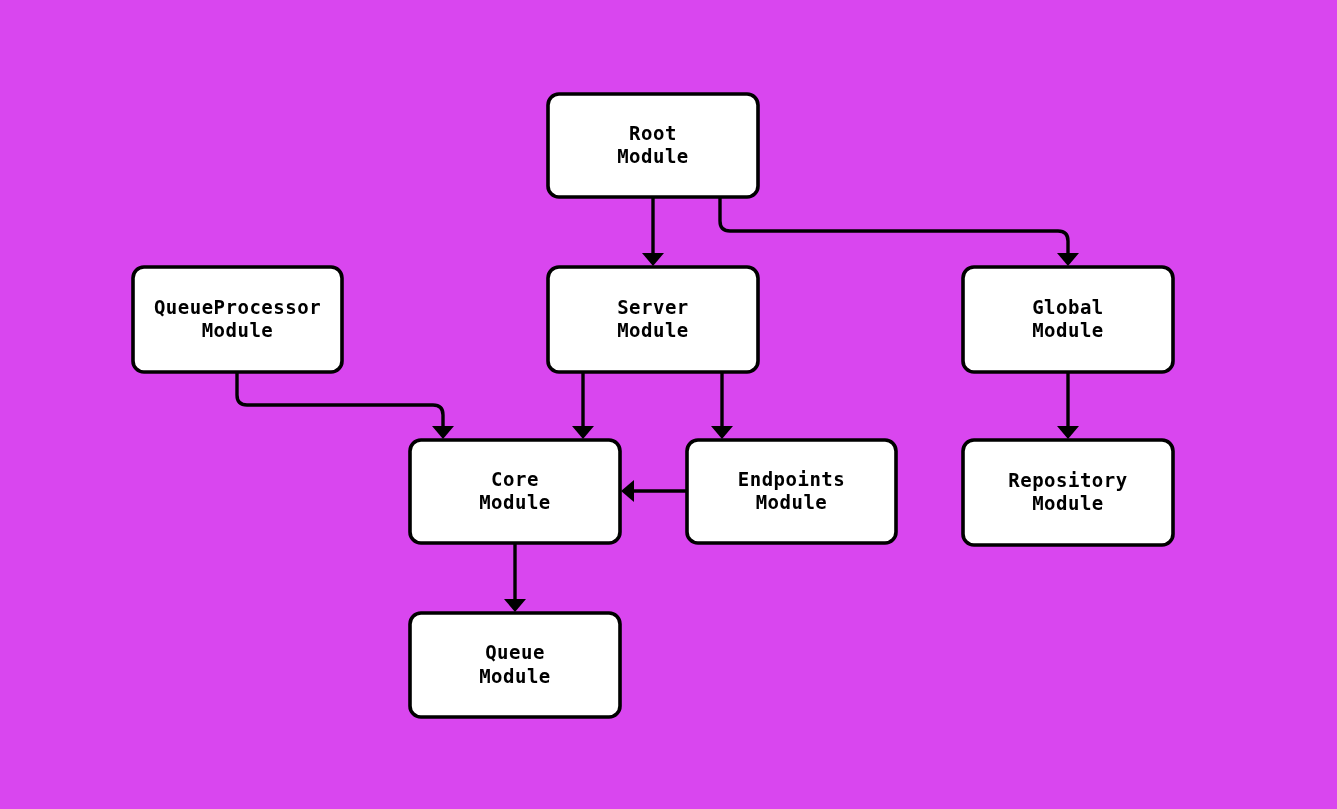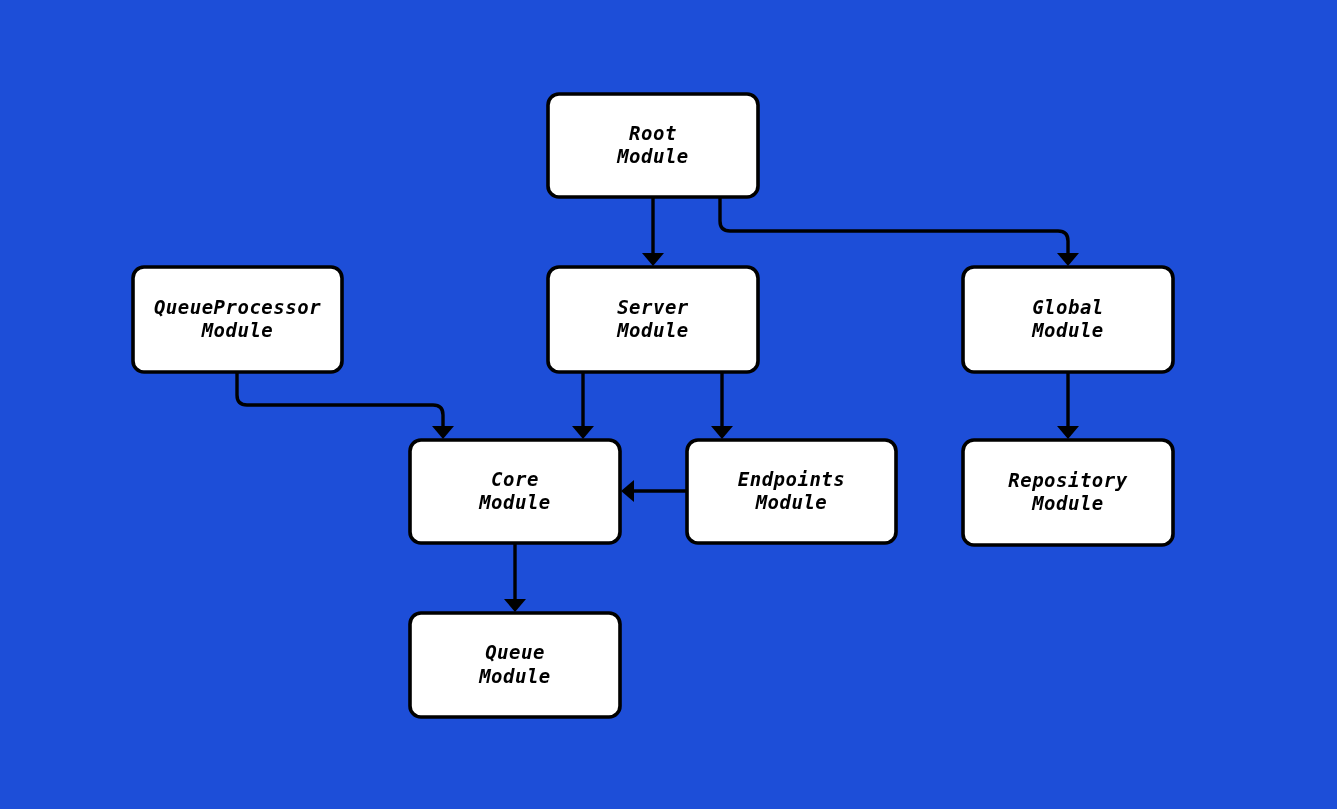--- a/index.html
+++ b/index.html
@@ -11,22 +11,21 @@
   body {
     width: 1337px;
     height: 809px;
     overflow: hidden;
     font-family: "DejaVu Sans Mono", "Liberation Mono", monospace;
   }
   #diagram-root {
     position: relative;
     width: 1337px;
     height: 809px;
-    background: #1d4ed8;
-    font-style: italic;
+    background: #d946ef;
   }
   svg#diagram-canvas {
     position: absolute;
     top: 0;
     left: 0;
     width: 1337px;
     height: 809px;
     display: block;
   }
   .node-rect {

